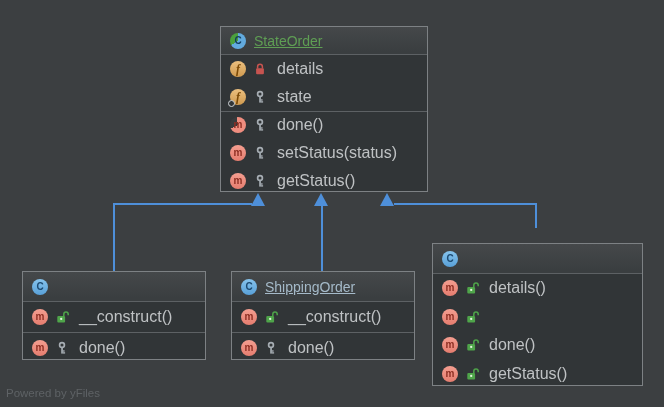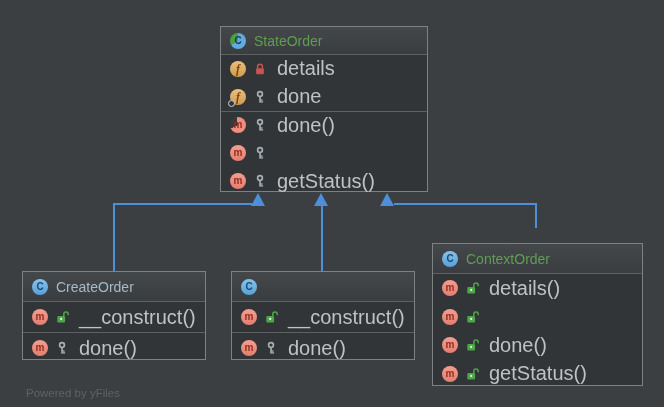--- a/index.html
+++ b/index.html
@@ -13,29 +13,29 @@
   .node{
     position:absolute;box-sizing:border-box;
     background:#313537;border:1px solid #7d8184;
     display:flex;flex-direction:column;
   }
   .node-header{
     box-sizing:border-box;flex:0 0 auto;height:var(--headh);
     display:flex;align-items:center;padding-left:9px;
     background:linear-gradient(180deg,#45484a 0%,#3a3e40 90%);
   }
-  .node-title{font-size:14px;margin-left:8px;white-space:nowrap;}
+  .node-title{font-size:14px;margin-left:8px;white-space:nowrap;text-decoration:underline;}
   .title-green{color:#5f9e54;}
   .title-blue{color:#a5bac9;}
   .section{box-sizing:border-box;border-top:1px solid #5d6164;}
   .row{
     box-sizing:border-box;height:var(--rowh);
     display:flex;align-items:center;padding-left:9px;white-space:nowrap;
   }
-  .member-text{font-size:20px;color:#bfc2c4;margin-left:10px;}
+  .member-text{font-size:16px;color:#bfc2c4;margin-left:10px;}
   
   .badge{
     position:relative;flex:0 0 auto;width:16px;height:16px;border-radius:50%;
     display:flex;align-items:center;justify-content:center;
     font-weight:bold;font-size:10px;line-height:1;
   }
   .badge-class{background:linear-gradient(180deg,#86c3ec,#58a0d8);color:#1c4a71;}
   .badge-abstract-class{
     background:conic-gradient(from 0deg,#62aade 0deg 240deg,#4ba03c 240deg 360deg);
     color:#123c5c;
@@ -54,21 +54,21 @@
     background:#313537;border:1.5px solid #cfd4d7;
   }
   .vis{flex:0 0 auto;width:14px;height:14px;margin-left:7px;}
   
   .edge-seg{position:absolute;background:#4e8fd9;}
   .arrow-up{
     position:absolute;width:0;height:0;
     border-left:7px solid transparent;border-right:7px solid transparent;
     border-bottom:13px solid #4e8fd9;
   }
-  .credit{position:absolute;left:6px;top:387px;font-size:11.5px;color:#5e6265;margin-left:20px;}
+  .credit{position:absolute;left:6px;top:387px;font-size:11.5px;color:#5e6265;}
 </style>
 </head>
 <body>
 
 <div class="canvas">
 
   <div>
     <div class="edge-seg" style="left:113px;top:203px;width:2px;height:68px;"></div>
     <div class="edge-seg" style="left:113px;top:203px;width:139px;height:2px;"></div>
     <div class="arrow-up" style="left:251px;top:193px;"></div>
@@ -102,21 +102,21 @@
       <div class="row">
         <span class="badge badge-field">f<i class="decor-dot"></i></span>
         <span class="vis">
           <svg viewBox="0 0 14 14" width="14" height="14">
             <circle cx="7" cy="4" r="2.4" fill="#313537" stroke="#a6adb3" stroke-width="1.7"></circle>
             <rect x="6.2" y="6.2" width="1.7" height="6.4" fill="#a6adb3"></rect>
             <rect x="7.9" y="9.3" width="1.7" height="1.4" fill="#a6adb3"></rect>
             <rect x="7.9" y="11.2" width="2.2" height="1.4" fill="#a6adb3"></rect>
           </svg>
         </span>
-        <span class="member-text">done</span>
+        <span class="member-text">state</span>
       </div>
     </div>
     <div class="section">
       <div class="row">
         <span class="badge badge-method abstract">m</span>
         <span class="vis">
           <svg viewBox="0 0 14 14" width="14" height="14">
             <circle cx="7" cy="4" r="2.4" fill="#313537" stroke="#a6adb3" stroke-width="1.7"></circle>
             <rect x="6.2" y="6.2" width="1.7" height="6.4" fill="#a6adb3"></rect>
             <rect x="7.9" y="9.3" width="1.7" height="1.4" fill="#a6adb3"></rect>
@@ -128,40 +128,40 @@
       <div class="row">
         <span class="badge badge-method">m</span>
         <span class="vis">
           <svg viewBox="0 0 14 14" width="14" height="14">
             <circle cx="7" cy="4" r="2.4" fill="#313537" stroke="#a6adb3" stroke-width="1.7"></circle>
             <rect x="6.2" y="6.2" width="1.7" height="6.4" fill="#a6adb3"></rect>
             <rect x="7.9" y="9.3" width="1.7" height="1.4" fill="#a6adb3"></rect>
             <rect x="7.9" y="11.2" width="2.2" height="1.4" fill="#a6adb3"></rect>
           </svg>
         </span>
+        <span class="member-text">setStatus(status)</span>
       </div>
       <div class="row">
         <span class="badge badge-method">m</span>
         <span class="vis">
           <svg viewBox="0 0 14 14" width="14" height="14">
             <circle cx="7" cy="4" r="2.4" fill="#313537" stroke="#a6adb3" stroke-width="1.7"></circle>
             <rect x="6.2" y="6.2" width="1.7" height="6.4" fill="#a6adb3"></rect>
             <rect x="7.9" y="9.3" width="1.7" height="1.4" fill="#a6adb3"></rect>
             <rect x="7.9" y="11.2" width="2.2" height="1.4" fill="#a6adb3"></rect>
           </svg>
         </span>
         <span class="member-text">getStatus()</span>
       </div>
     </div>
   </div>
 
   <div class="node" style="left:22px;top:271px;width:184px;height:89px;--headh:29px;--rowh:30px;">
     <div class="node-header">
       <span class="badge badge-class">C</span>
-      <span class="node-title title-blue">CreateOrder</span>
     </div>
     <div class="section">
       <div class="row">
         <span class="badge badge-method">m</span>
         <span class="vis">
           <svg viewBox="0 0 14 14" width="14" height="14">
             <path d="M8.8 6 V4.2 a2.2 2.2 0 0 1 4.4 0 V5.3" fill="none" stroke="#4fa54a" stroke-width="1.5"></path>
             <rect x="2.3" y="5.9" width="7.8" height="6.7" rx="1.1" fill="#4fa54a"></rect>
             <circle cx="6.2" cy="8.9" r="1.15" fill="#e4f3de"></circle>
           </svg>
@@ -181,20 +181,21 @@
           </svg>
         </span>
         <span class="member-text">done()</span>
       </div>
     </div>
   </div>
 
   <div class="node" style="left:231px;top:271px;width:184px;height:89px;--headh:29px;--rowh:30px;">
     <div class="node-header">
       <span class="badge badge-class">C</span>
+      <span class="node-title title-blue">ShippingOrder</span>
     </div>
     <div class="section">
       <div class="row">
         <span class="badge badge-method">m</span>
         <span class="vis">
           <svg viewBox="0 0 14 14" width="14" height="14">
             <path d="M8.8 6 V4.2 a2.2 2.2 0 0 1 4.4 0 V5.3" fill="none" stroke="#4fa54a" stroke-width="1.5"></path>
             <rect x="2.3" y="5.9" width="7.8" height="6.7" rx="1.1" fill="#4fa54a"></rect>
             <circle cx="6.2" cy="8.9" r="1.15" fill="#e4f3de"></circle>
           </svg>
@@ -214,21 +215,20 @@
           </svg>
         </span>
         <span class="member-text">done()</span>
       </div>
     </div>
   </div>
 
   <div class="node" style="left:432px;top:243px;width:211px;height:143px;--headh:29px;--rowh:28.5px;">
     <div class="node-header">
       <span class="badge badge-class">C</span>
-      <span class="node-title title-green">ContextOrder</span>
     </div>
     <div class="section">
       <div class="row">
         <span class="badge badge-method">m</span>
         <span class="vis">
           <svg viewBox="0 0 14 14" width="14" height="14">
             <path d="M8.8 6 V4.2 a2.2 2.2 0 0 1 4.4 0 V5.3" fill="none" stroke="#4fa54a" stroke-width="1.5"></path>
             <rect x="2.3" y="5.9" width="7.8" height="6.7" rx="1.1" fill="#4fa54a"></rect>
             <circle cx="6.2" cy="8.9" r="1.15" fill="#e4f3de"></circle>
           </svg>

